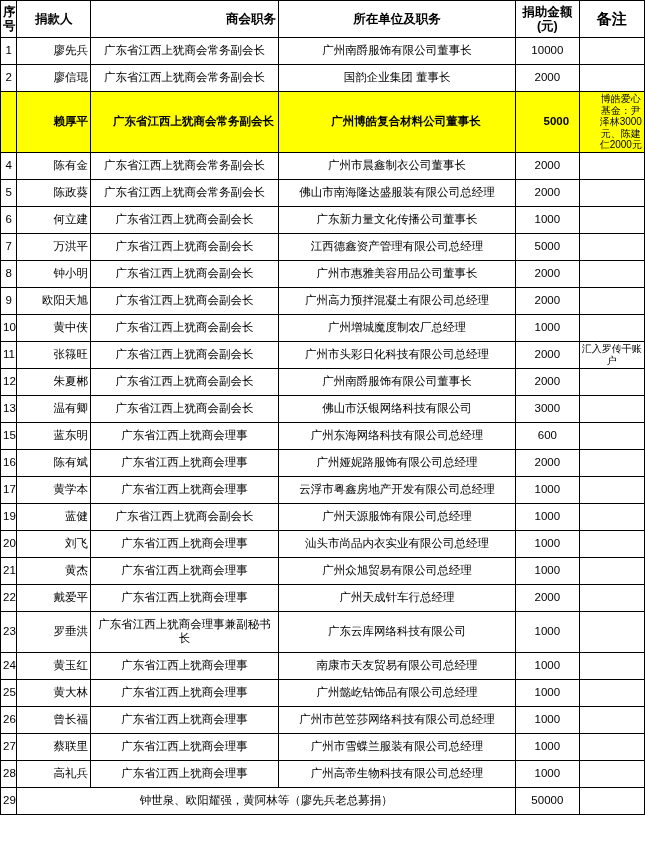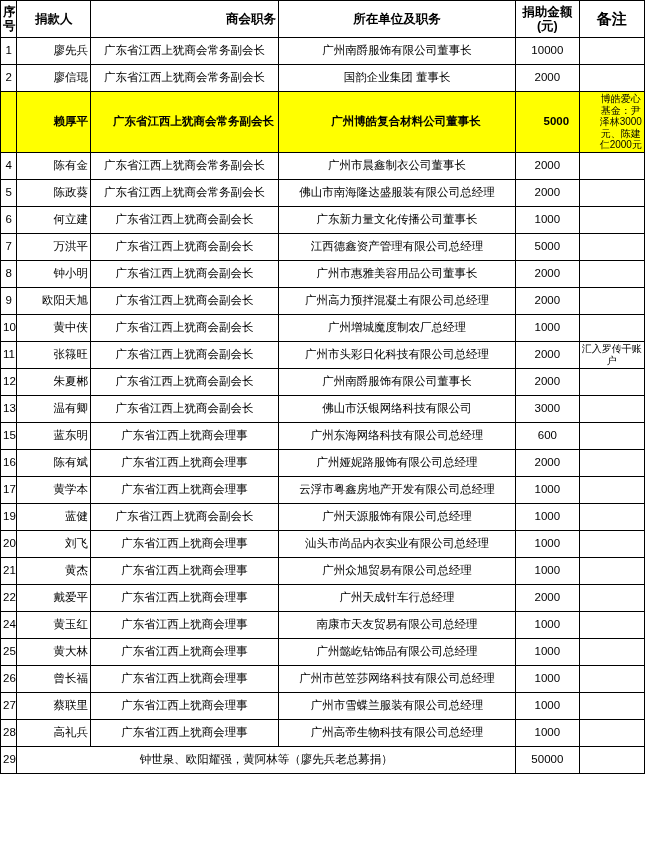--- a/index.html
+++ b/index.html
@@ -273,20 +273,28 @@
 
       <tr>
         <td class="idx">22</td>
         <td class="donor">戴爱平</td>
         <td class="post">广东省江西上犹商会理事</td>
         <td class="unit">广州天成针车行总经理</td>
         <td class="amt">2000</td>
         <td class="note"></td>
       </tr>
 
+      <tr class="tall2">
+        <td class="idx">23</td>
+        <td class="donor">罗垂洪</td>
+        <td class="post">广东省江西上犹商会理事兼副秘书长</td>
+        <td class="unit">广东云库网络科技有限公司</td>
+        <td class="amt">1000</td>
+        <td class="note"></td>
+      </tr>
 
       <tr>
         <td class="idx">24</td>
         <td class="donor">黄玉红</td>
         <td class="post">广东省江西上犹商会理事</td>
         <td class="unit">南康市天友贸易有限公司总经理</td>
         <td class="amt">1000</td>
         <td class="note"></td>
       </tr>
 

